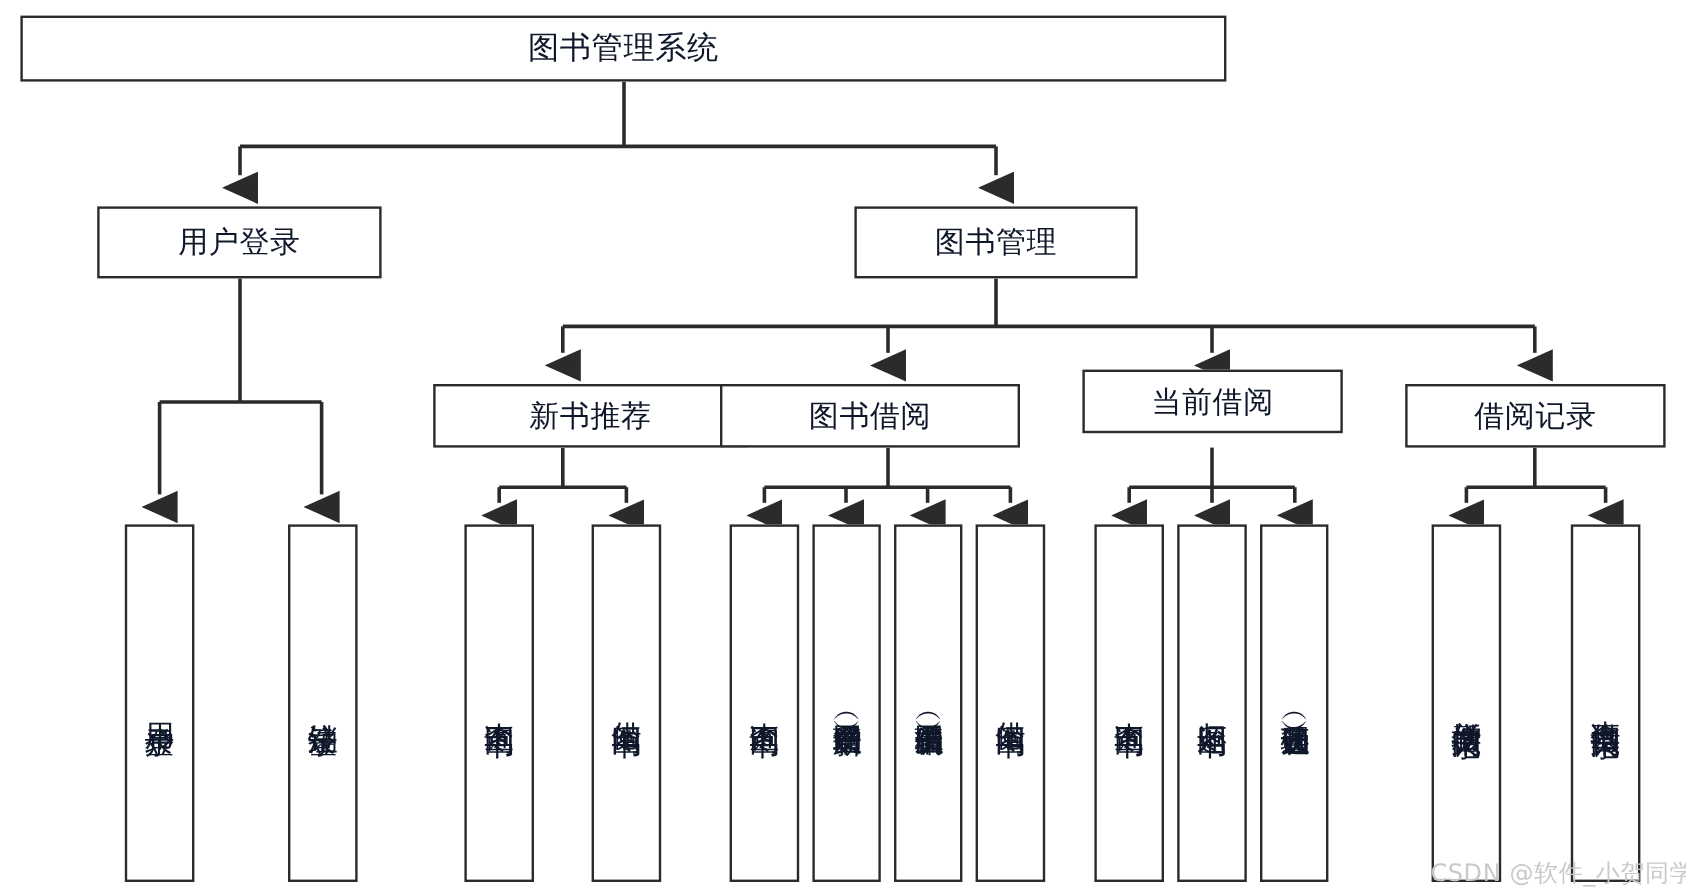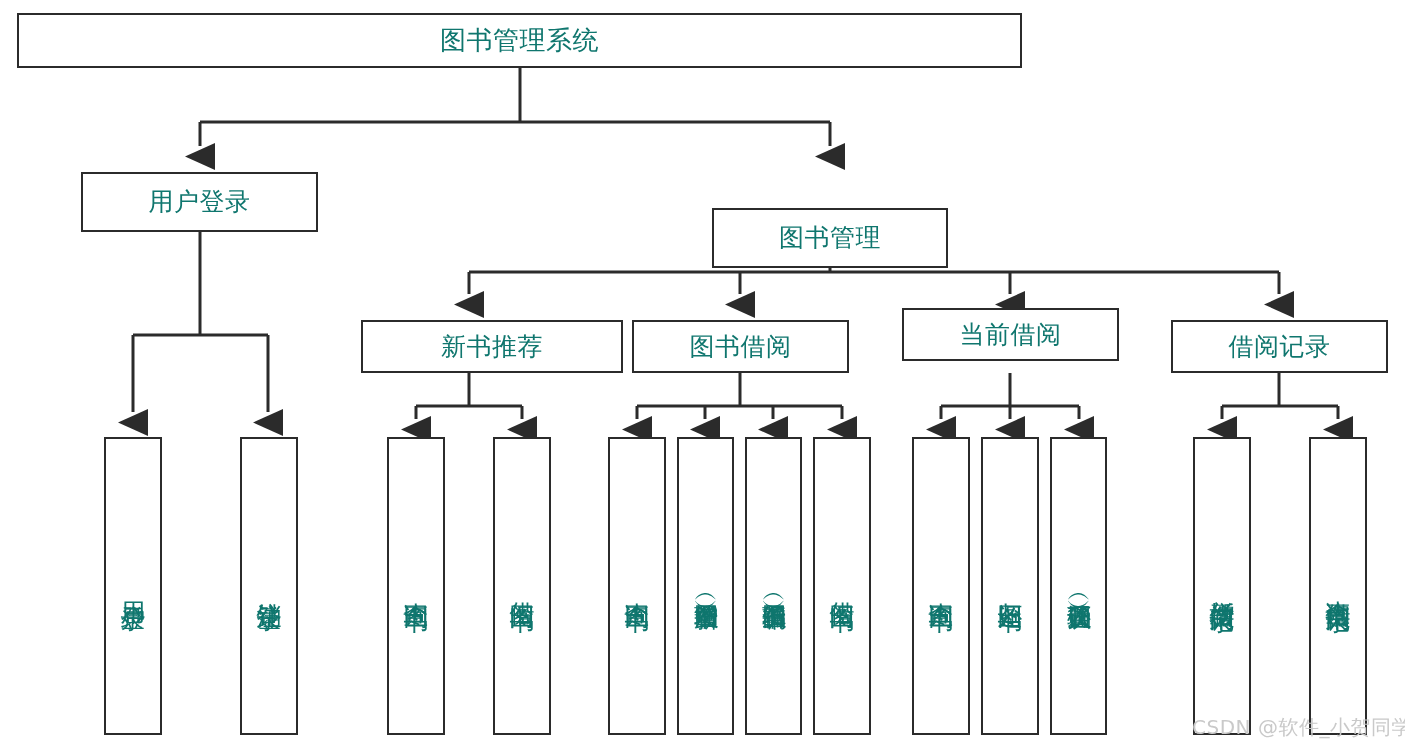--- a/index.html
+++ b/index.html
@@ -26,21 +26,21 @@
     pointer-events: none;
   }
   .node {
     position: absolute;
     box-sizing: border-box;
     background: #ffffff;
     border: 2.2px solid #2b2b2b;
     display: flex;
     align-items: center;
     justify-content: center;
-    color: #0f766e;
+    color: #0f172a;
     z-index: 2;
   }
   .node .lbl {
     display: block;
     text-align: center;
     line-height: 1.12;
     letter-spacing: 0.5px;
   }
   
   .node.horiz .lbl {
@@ -132,28 +132,28 @@
     </g>
   </svg>
 
   <div class="node root horiz" style="left:17px; top:13px; width:1005px; height:55px;">
     <span class="lbl">图书管理系统</span>
   </div>
 
   <div class="node horiz" style="left:81px; top:172px; width:237px; height:60px;">
     <span class="lbl">用户登录</span>
   </div>
-  <div class="node horiz" style="left:712px; top:172px; width:236px; height:60px;margin-top:36px;">
+  <div class="node horiz" style="left:712px; top:172px; width:236px; height:60px;">
     <span class="lbl">图书管理</span>
   </div>
 
   <div class="node horiz" style="left:361px; top:320px; width:262px; height:53px;">
     <span class="lbl">新书推荐</span>
   </div>
-  <div class="node horiz" style="left:632px; top:320px; width:217px; height:53px;">
+  <div class="node horiz" style="left:600px; top:320px; width:250px; height:53px;">
     <span class="lbl">图书借阅</span>
   </div>
   <div class="node horiz" style="left:902px; top:308px; width:217px; height:53px;">
     <span class="lbl">当前借阅</span>
   </div>
   <div class="node horiz" style="left:1171px; top:320px; width:217px; height:53px;">
     <span class="lbl">借阅记录</span>
   </div>
 
   <div class="node vert" style="left:104px; top:437px; width:58px; height:298px;">

